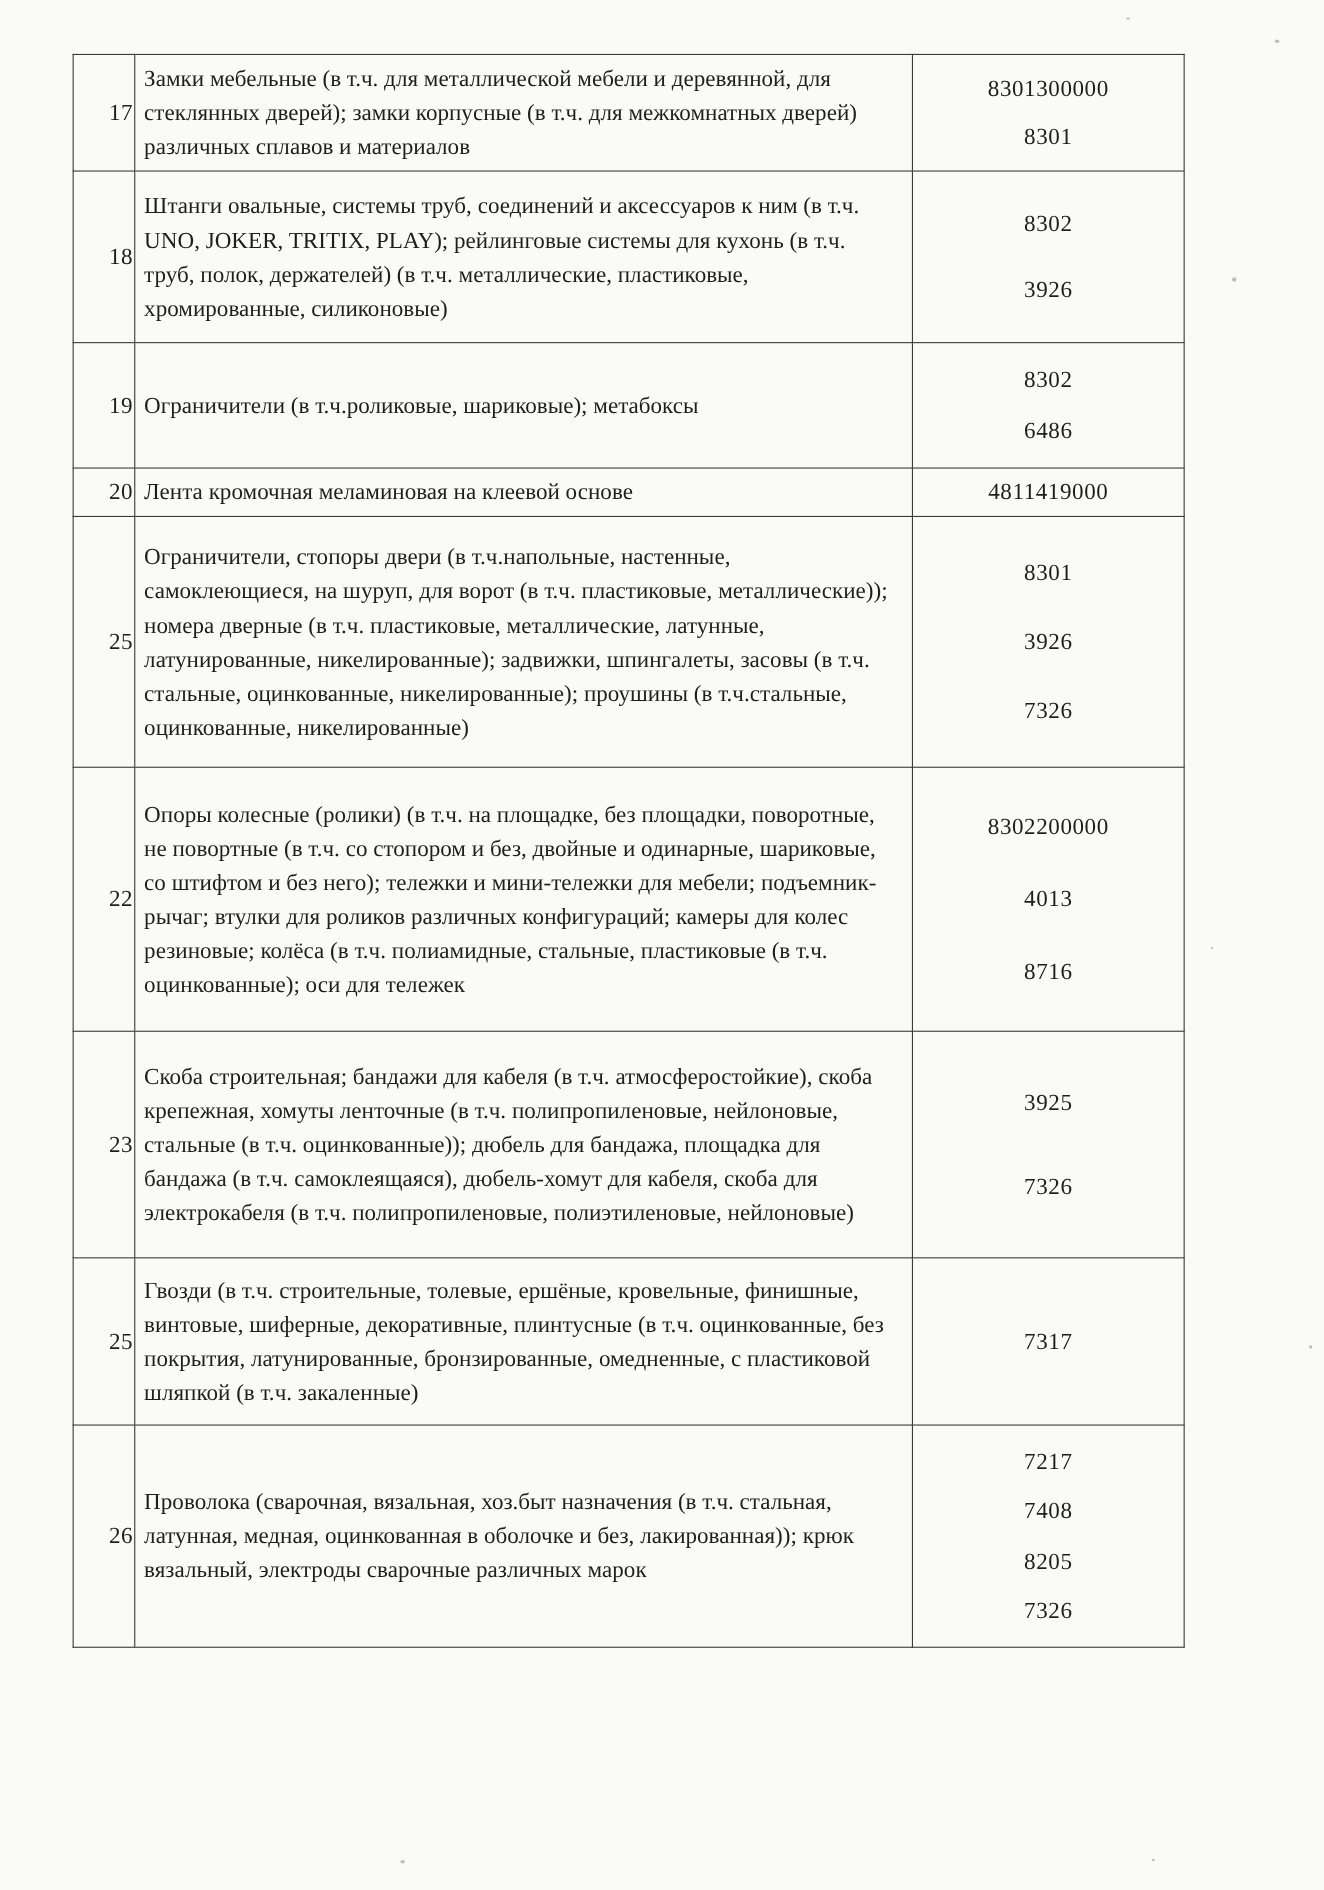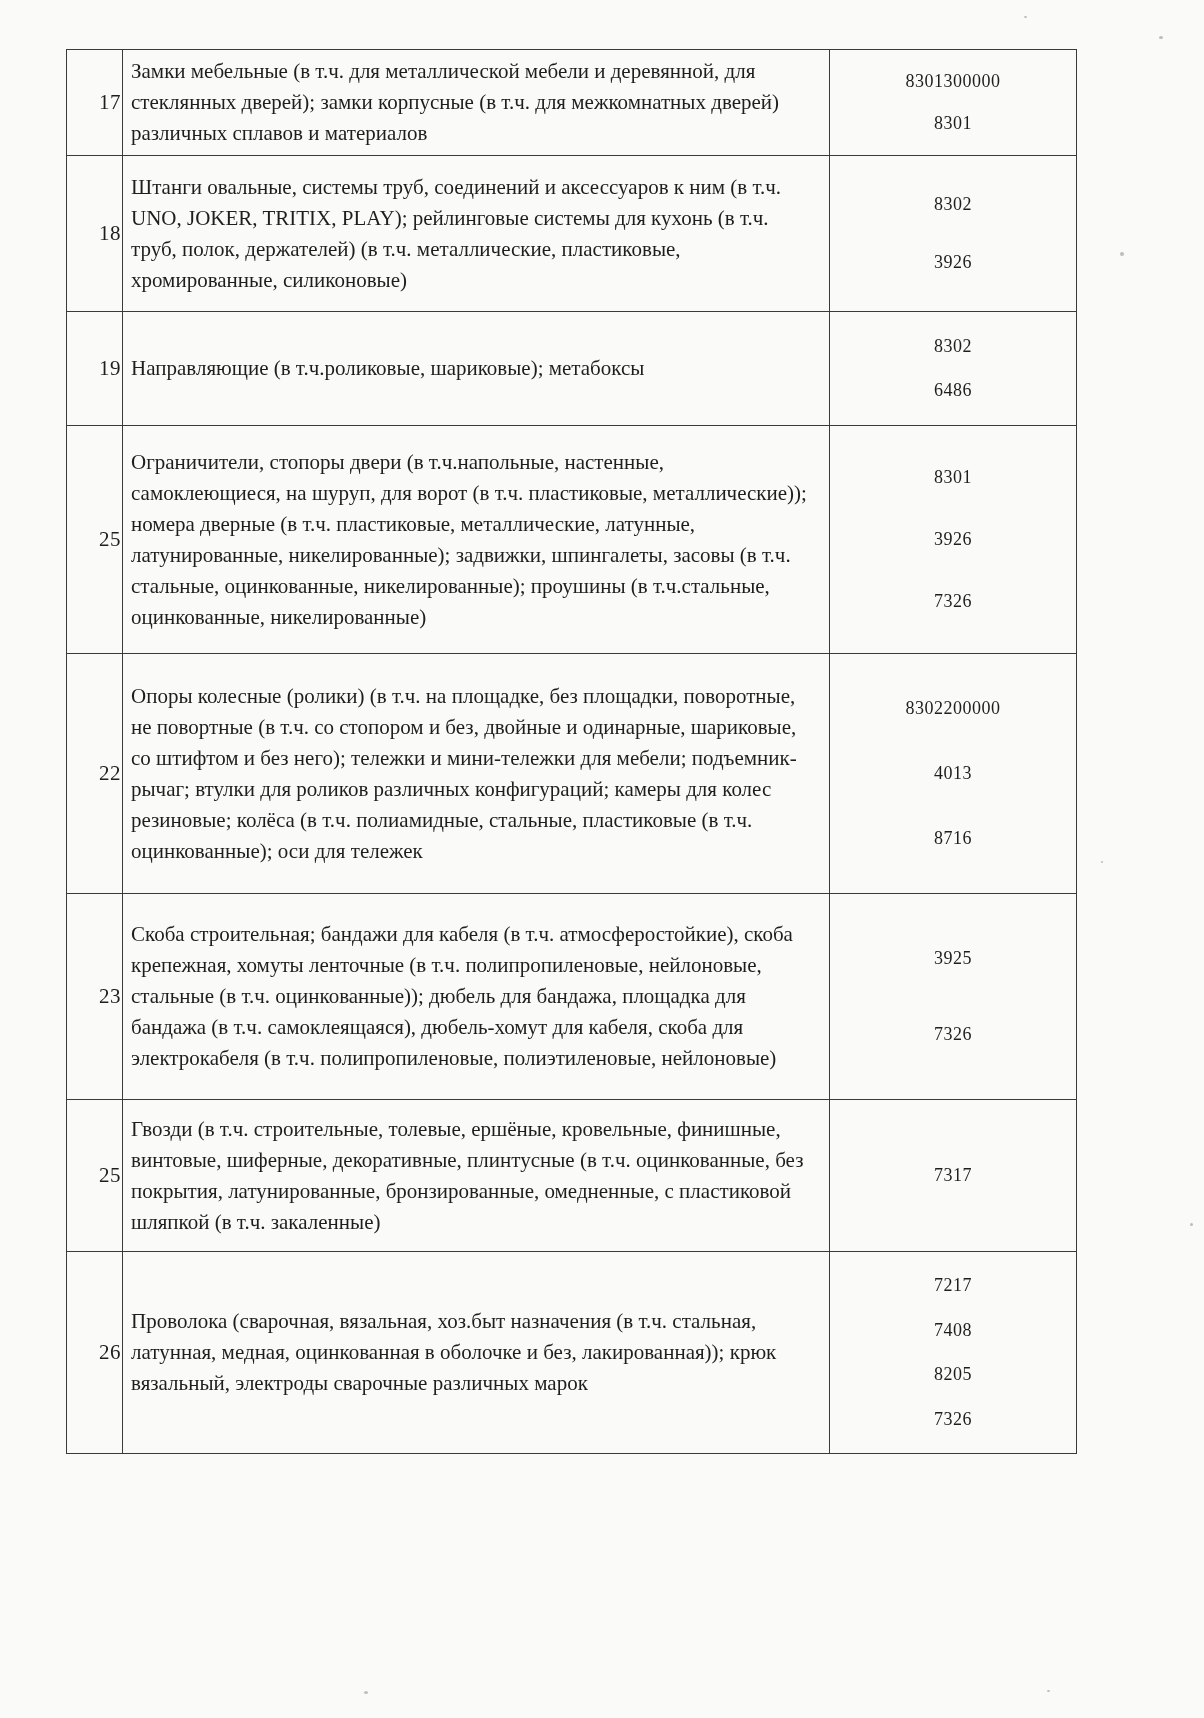--- a/index.html
+++ b/index.html
@@ -45,21 +45,21 @@
   .c-codes{
     width:247px;
     position:relative;
     padding:0;
   }
   .codes-stack{
     position:absolute;inset:0;
     display:flex;flex-direction:column;
     justify-content:space-evenly;
     align-items:center;
-    font-size:18px;
+    font-size:21px;
     letter-spacing:.5px;
   }
   .code{white-space:nowrap;}
   
   .speck{
     position:absolute;
     background:#8b8b87;
     border-radius:50%;
     opacity:.55;
   }
@@ -101,29 +101,38 @@
       <td class="c-codes">
         <div class="codes-stack">
           <div class="code">8302</div>
           <div class="code">3926</div>
         </div>
       </td>
     </tr>
 
     <tr style="height:114px">
       <td class="c-num">19</td>
-      <td class="c-desc">Направляющие (в т.ч.роликовые, шариковые); метабоксы</td>
+      <td class="c-desc">Ограничители (в т.ч.роликовые, шариковые); метабоксы</td>
       <td class="c-codes">
         <div class="codes-stack">
           <div class="code">8302</div>
           <div class="code">6486</div>
         </div>
       </td>
     </tr>
 
+    <tr style="height:44px">
+      <td class="c-num">20</td>
+      <td class="c-desc">Лента кромочная меламиновая на клеевой основе</td>
+      <td class="c-codes">
+        <div class="codes-stack">
+          <div class="code">4811419000</div>
+        </div>
+      </td>
+    </tr>
 
     <tr style="height:228px">
       <td class="c-num">25</td>
       <td class="c-desc">Ограничители, стопоры двери (в т.ч.напольные, настенные, самоклеющиеся, на шуруп, для ворот (в т.ч. пластиковые, металлические)); номера дверные (в т.ч. пластиковые, металлические, латунные, латунированные, никелированные); задвижки, шпингалеты, засовы (в т.ч. стальные, оцинкованные, никелированные); проушины (в т.ч.стальные, оцинкованные, никелированные)</td>
       <td class="c-codes">
         <div class="codes-stack">
           <div class="code">8301</div>
           <div class="code">3926</div>
           <div class="code">7326</div>
         </div>

